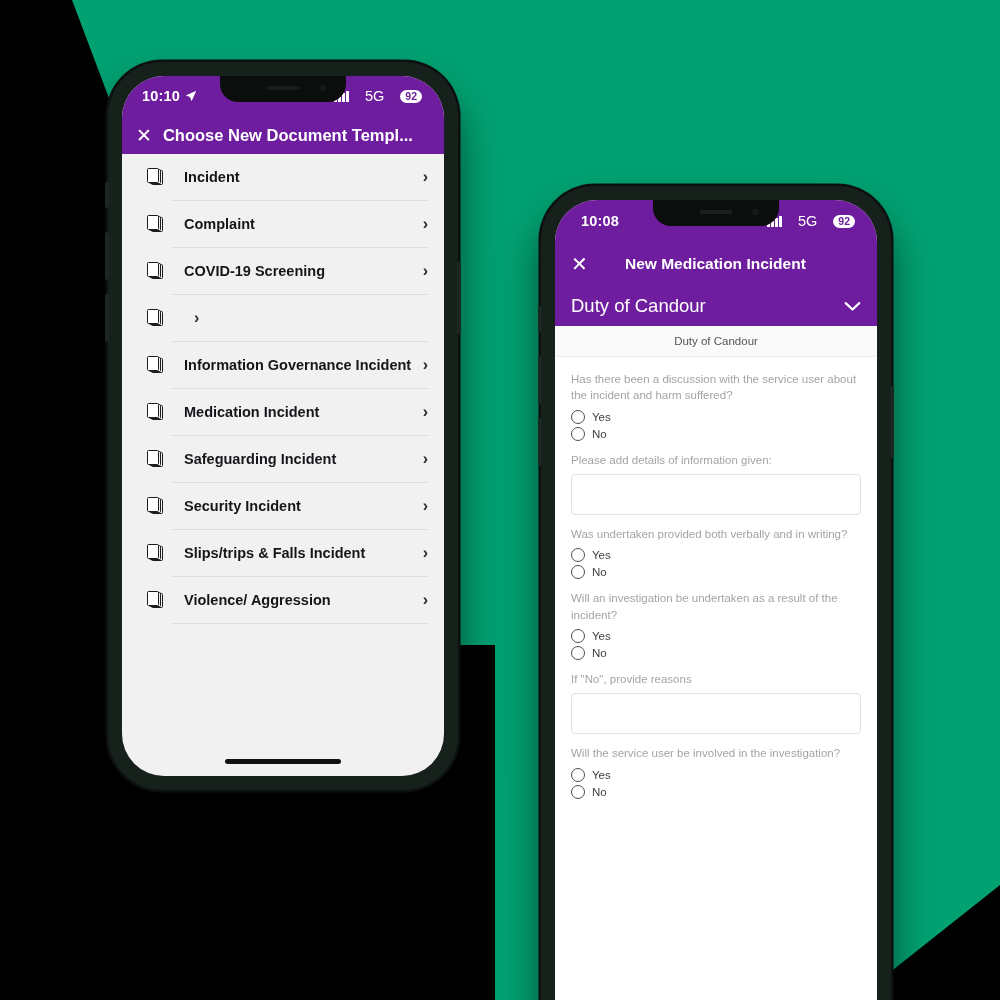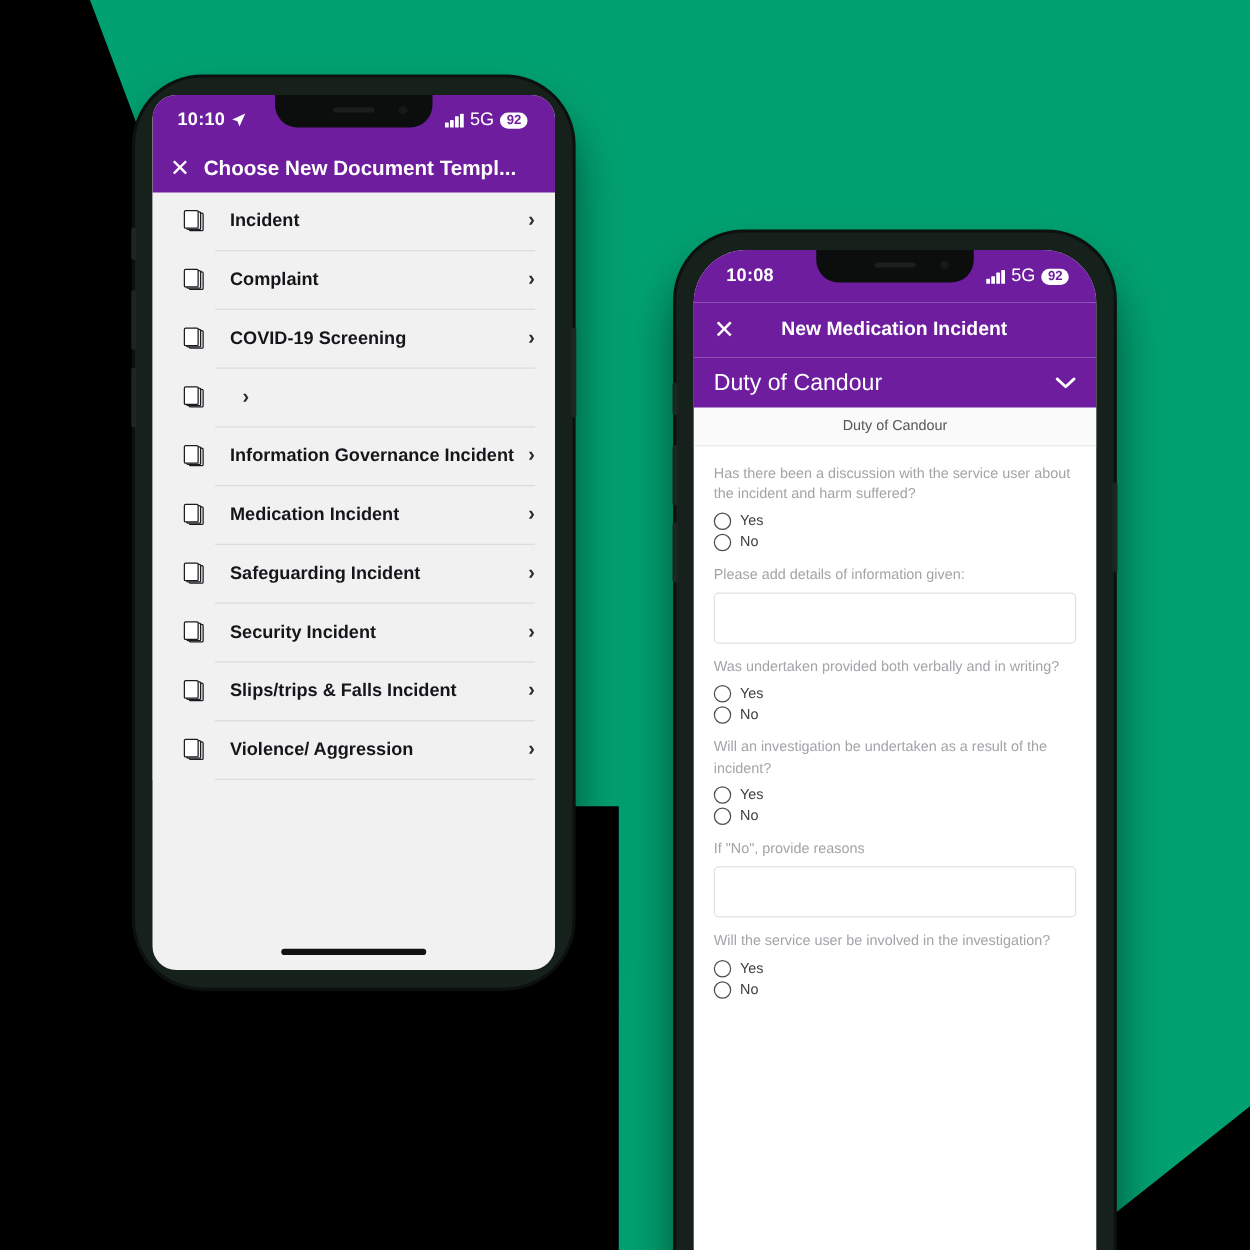--- a/index.html
+++ b/index.html
@@ -49,21 +49,21 @@
     width:7px; height:7px; border-radius:50%; background:#141a17;
   }
 
   
   .statusbar{
     position:relative; z-index:5;
     display:flex; align-items:center; justify-content:space-between;
     color:#fff; background:#6E1D9E;
   }
   .sb-time{ font-weight:700; letter-spacing:.2px; display:flex; align-items:center; gap:5px; }
-  .sb-right{ display:flex; align-items:center; gap:5px; }
+  .sb-right{ display:flex; align-items:center; gap:16px; }
   .bars{ display:flex; align-items:flex-end; gap:1.5px; height:11px; }
   .bars i{ display:block; width:2.5px; background:#fff; border-radius:.5px; }
   .bars i:nth-child(1){ height:4px; }
   .bars i:nth-child(2){ height:6px; }
   .bars i:nth-child(3){ height:8.5px; }
   .bars i:nth-child(4){ height:11px; }
   .net{ font-weight:400; }
   .batt{
     background:#fff; color:#6E1D9E; font-weight:700;
     border-radius:7px; padding:1px 5px 1.5px; line-height:1;
@@ -73,21 +73,21 @@
   
   .navbar{
     background:#6E1D9E; color:#fff;
     display:flex; align-items:center; position:relative; z-index:4;
   }
   .nav-close{ cursor:pointer; flex:0 0 auto; }
   .nav-title{ font-weight:700; }
 
   
   #phone1{ left:108px; top:62px; width:350px; height:728px; }
-  #phone1 .screen{ left:14px; top:14px; right:14px; bottom:14px;border-radius:19px; }
+  #phone1 .screen{ left:14px; top:14px; right:14px; bottom:14px; }
   #phone1 .notch{ width:126px; height:26px; }
   #phone1 .statusbar{ height:40px; padding:0 22px 0 20px; font-size:14.5px; }
   #phone1 .navbar{ height:38px; padding:0 14px; font-size:16.5px; gap:11px; }
   #phone1 .nav-close{ font-size:19px; font-weight:400; line-height:1; }
 
   .list{ background:#f1f1f1; }
   .list-item{
     display:flex; align-items:center; gap:0;
     padding:0 16px 0 14px; min-height:47px; position:relative;
     cursor:pointer;

